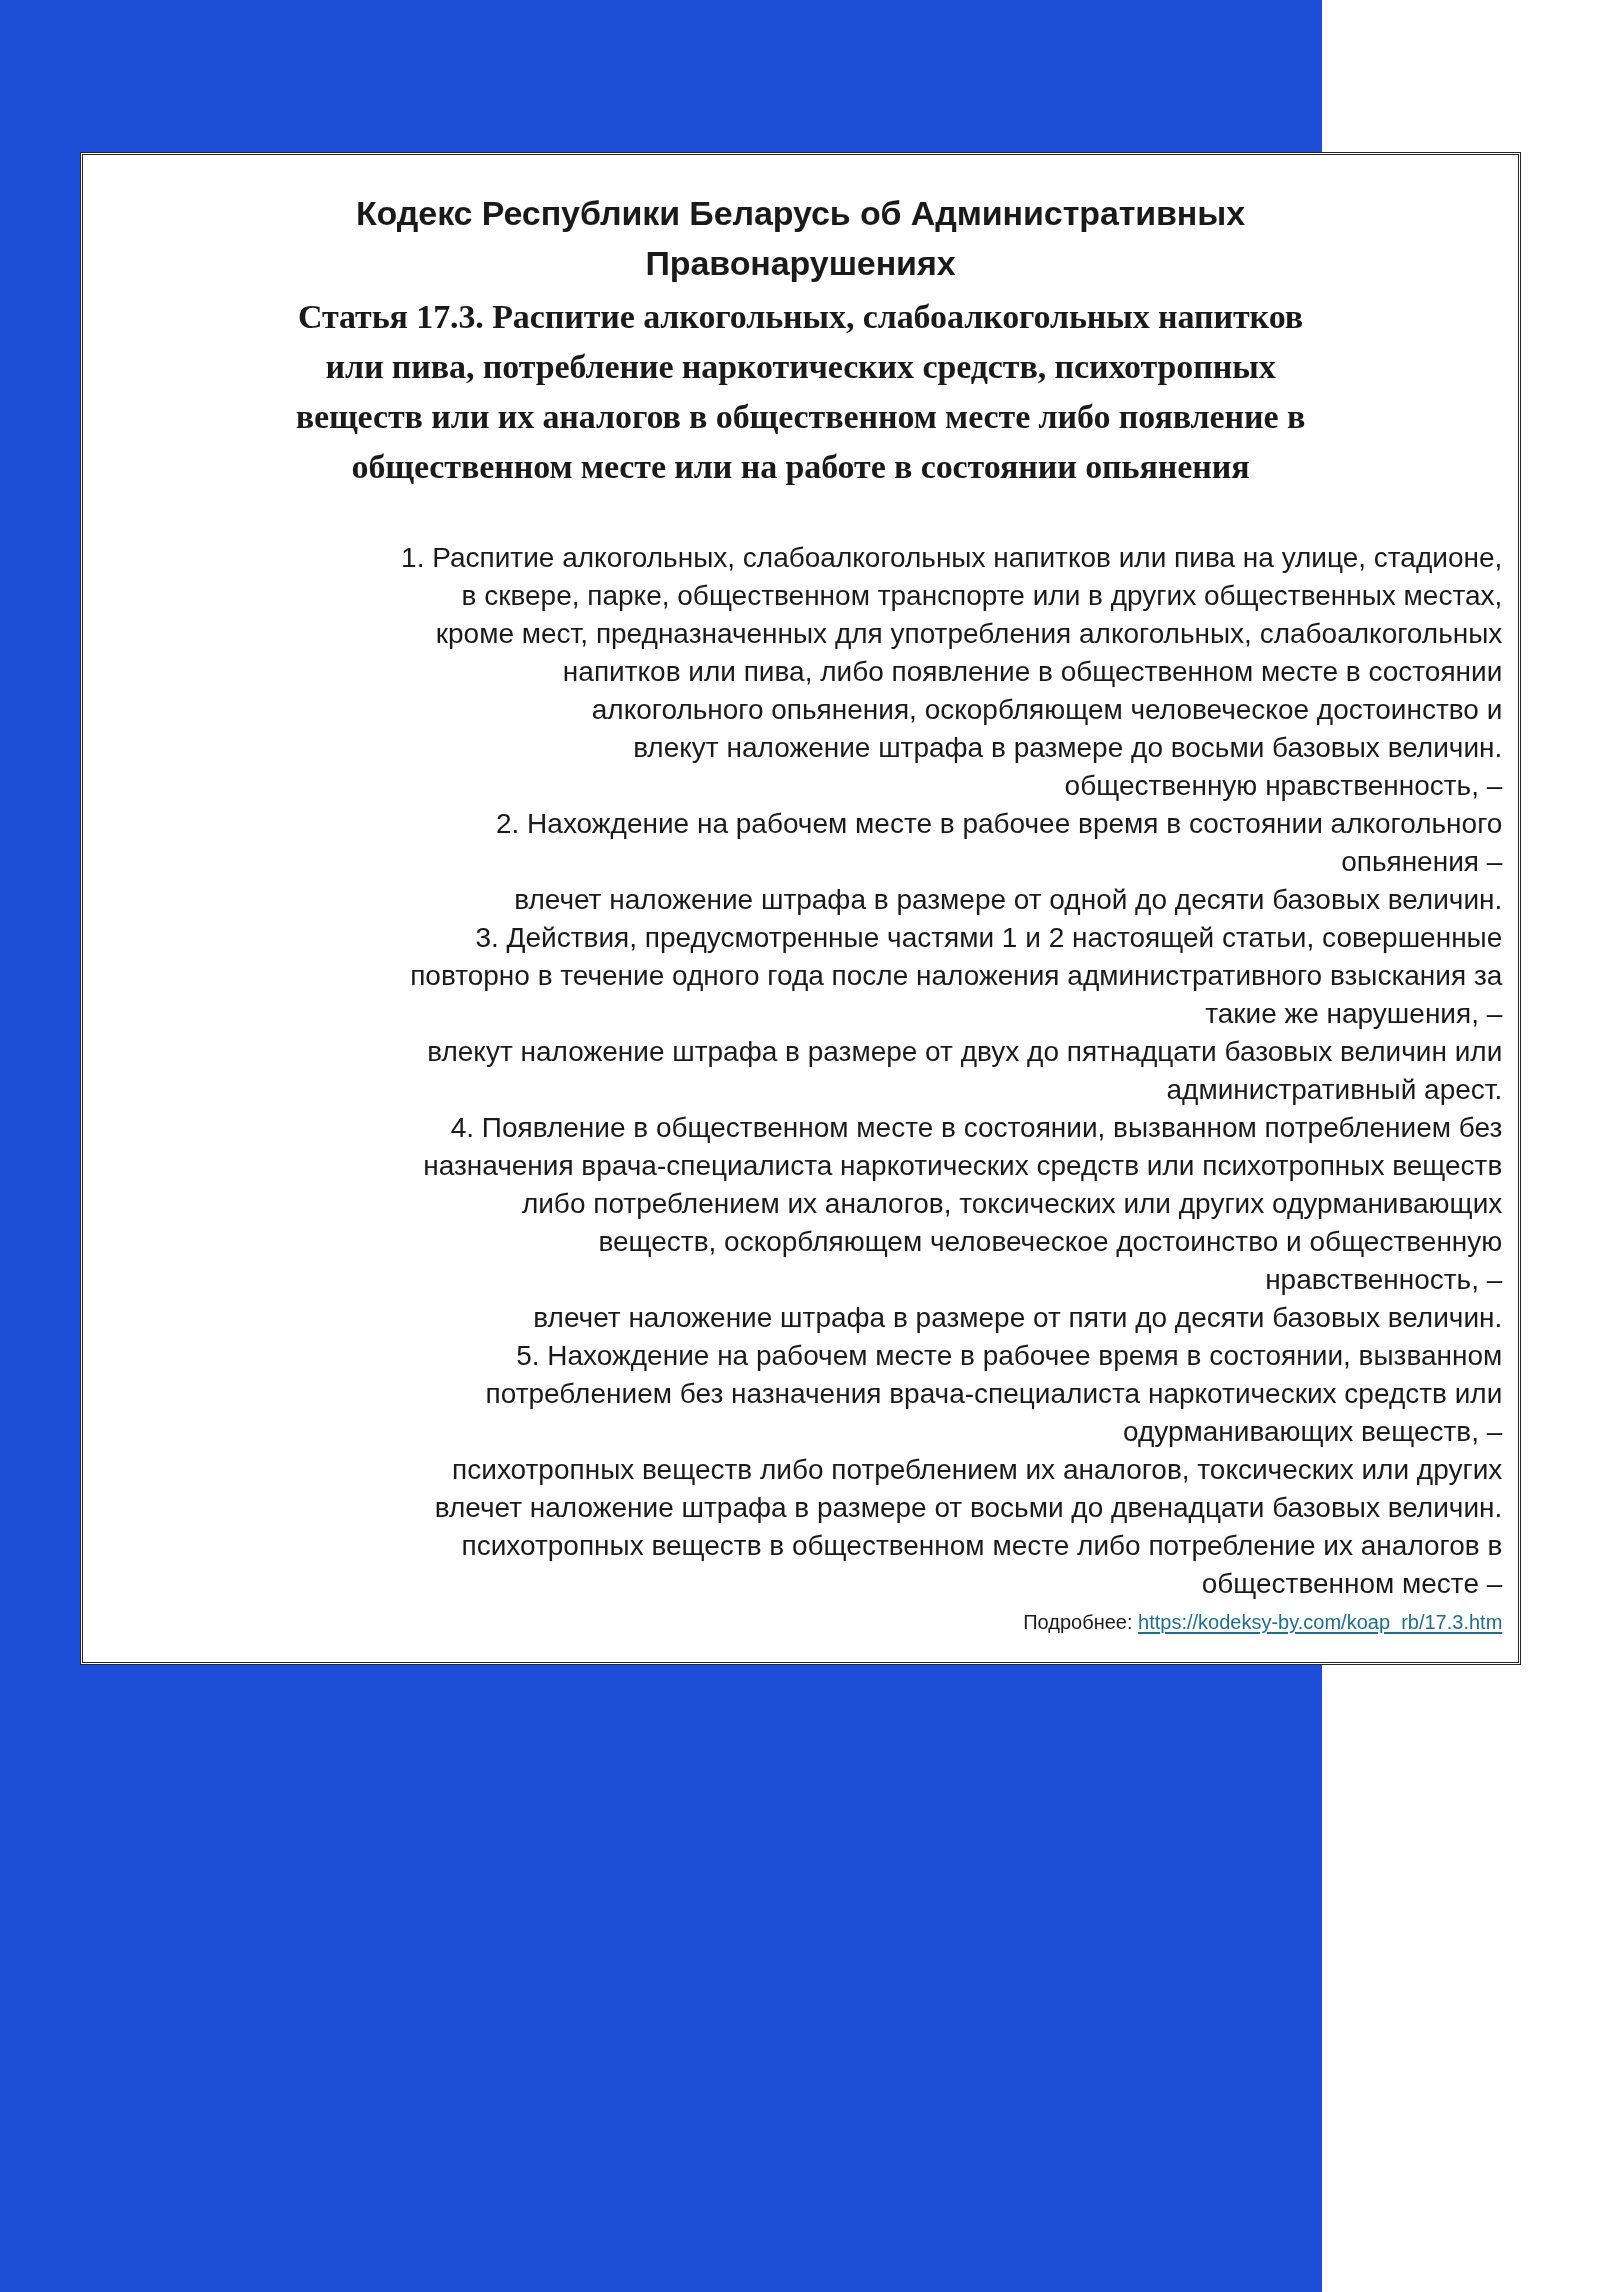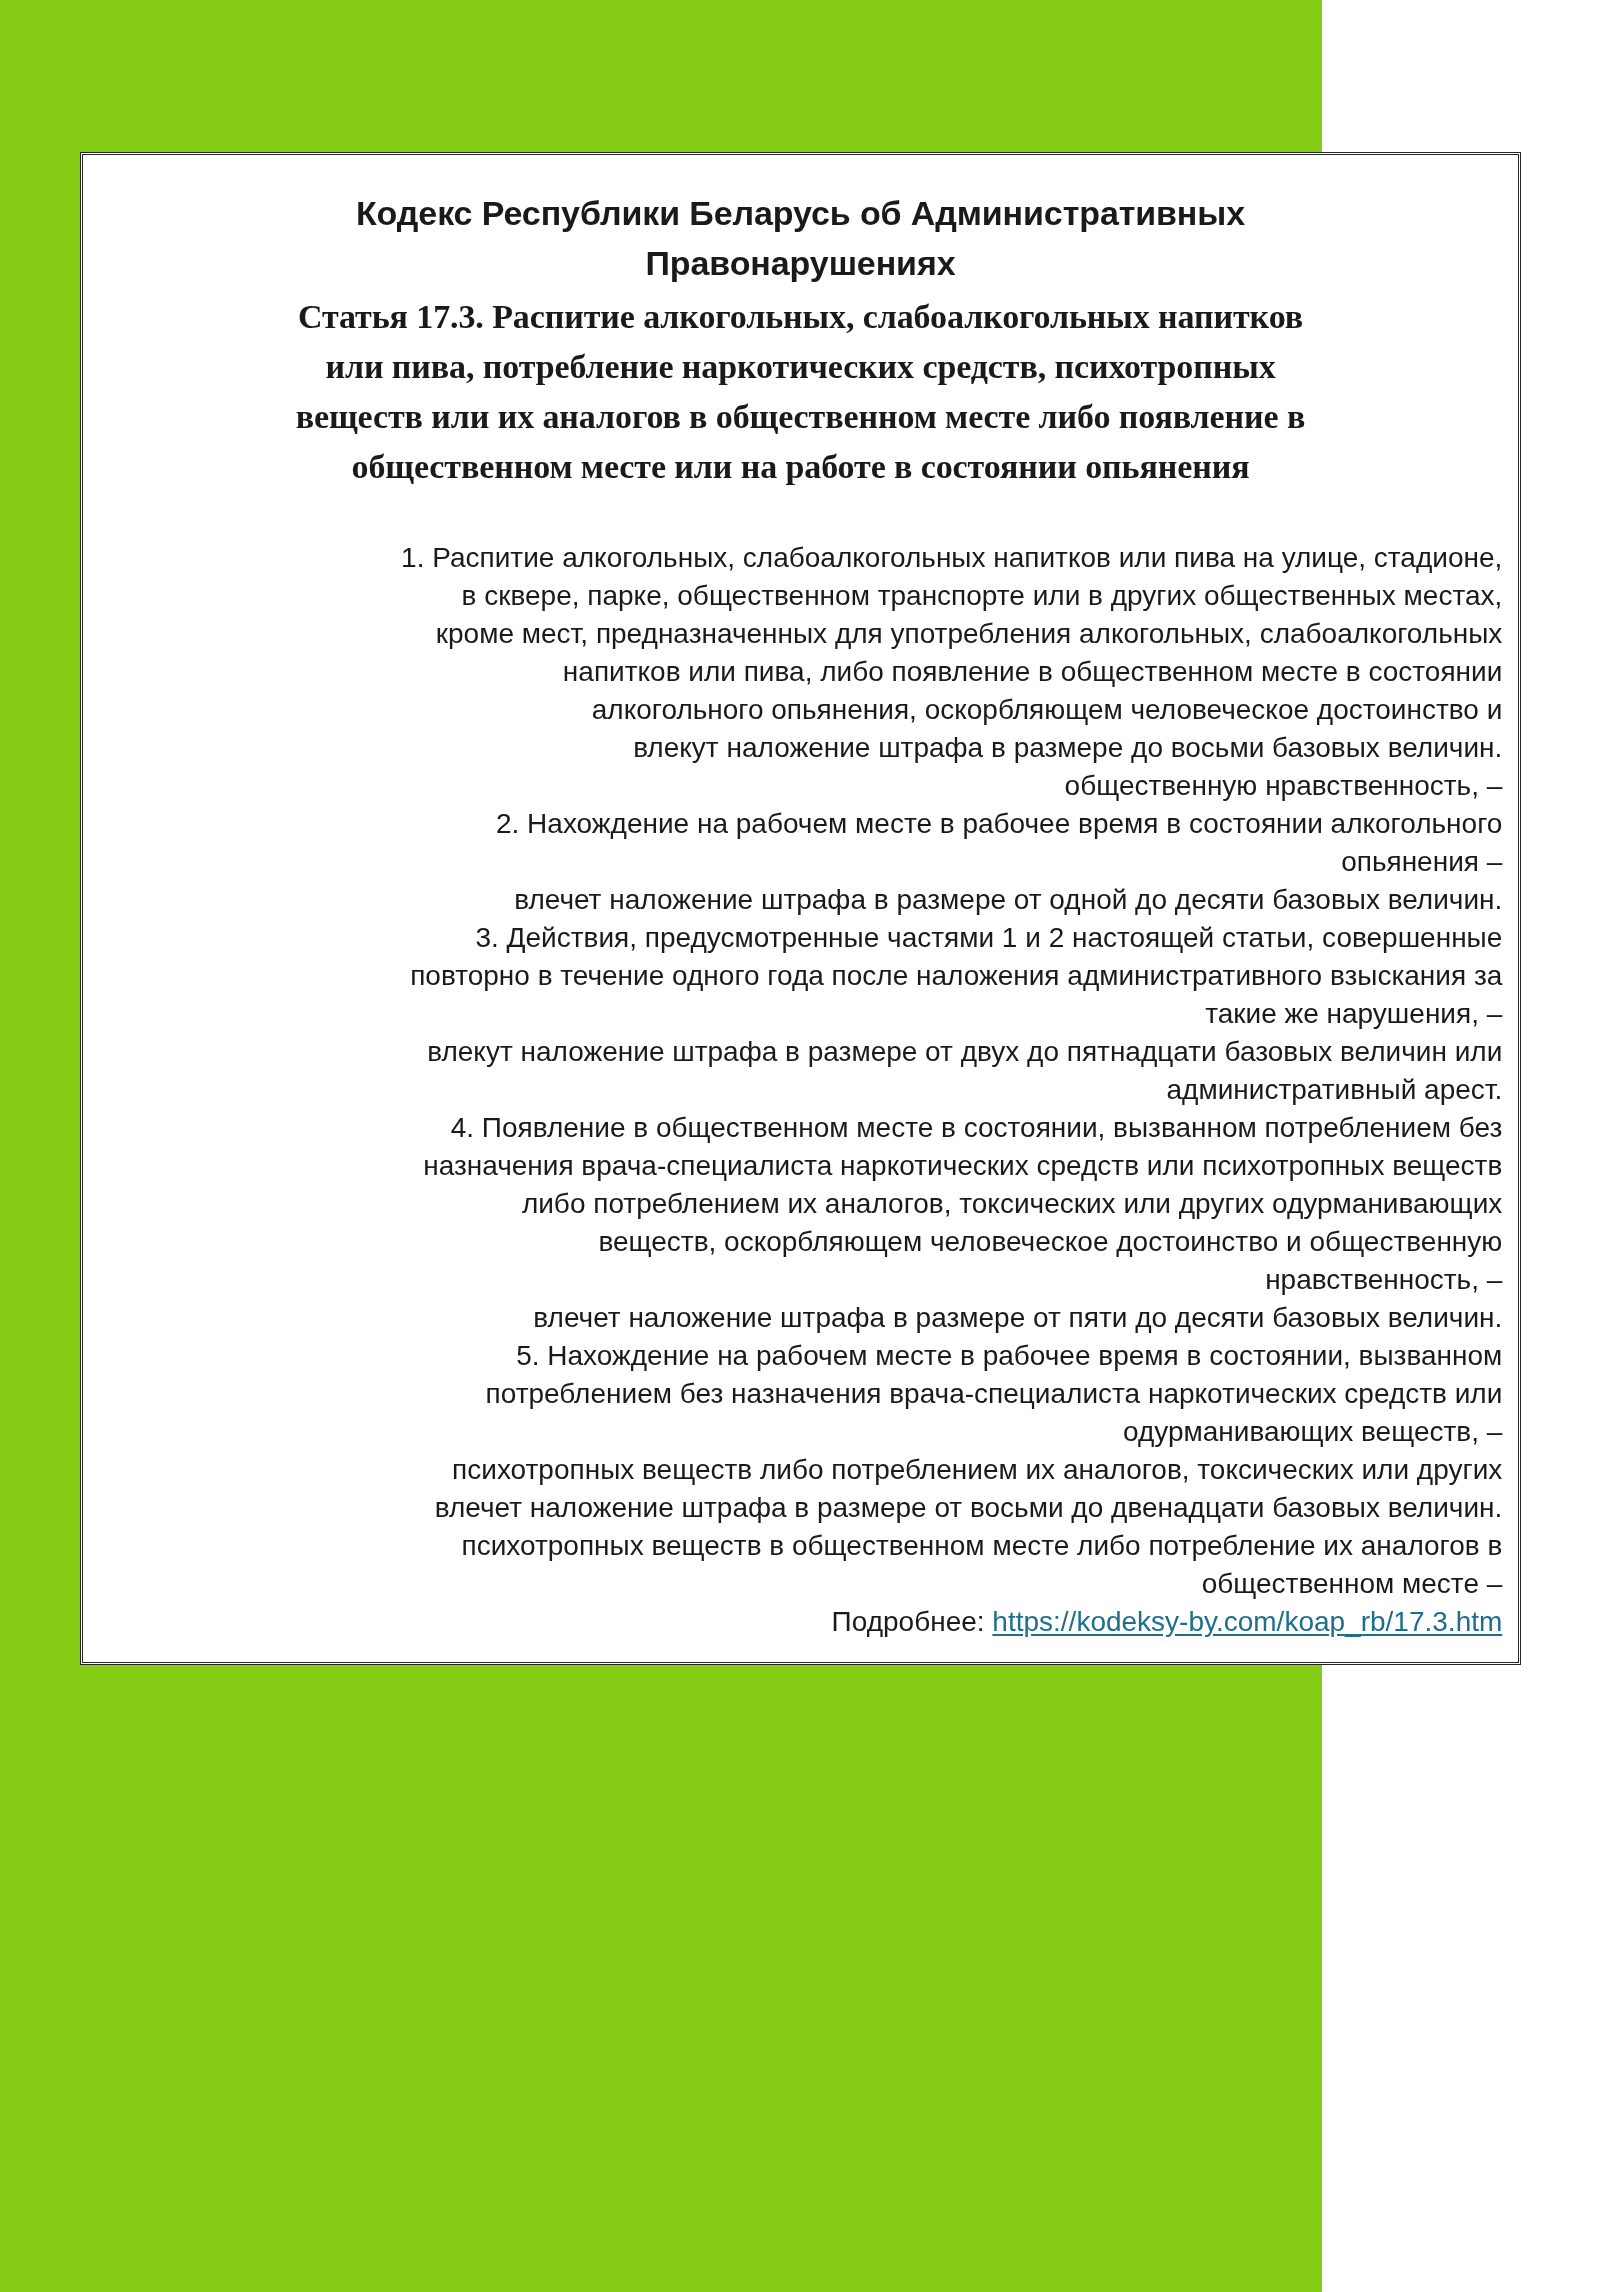--- a/index.html
+++ b/index.html
@@ -13,21 +13,21 @@
     height: 2293px;
     font-family: "Liberation Sans", "DejaVu Sans", sans-serif;
     -webkit-font-smoothing: antialiased;
     overflow: hidden;
   }
 
   .page {
     position: relative;
     width: 1322px;
     height: 2293px;
-    background: #84cc16;
+    background: #1d4ed8;
     box-sizing: border-box;
   }
 
   
   .doc-box {
     position: absolute;
     left: 80px;
     top: 152px;
     width: 1441px;          
     box-sizing: border-box;
@@ -76,21 +76,21 @@
     color: #1a1a1a;
     text-align: right;
     padding-left: 2px;
   }
   .doc-body .line {
     display: block;
   }
 
   .more-line {
     display: block;
-    font-size: 28px;
+    font-size: 20px;
     line-height: 38px;
     color: #1a1a1a;
   }
   .doc-link {
     color: #1f6f8b;
     text-decoration: underline;
     text-underline-offset: 2.9px;
   }
 </style>
 </head>

